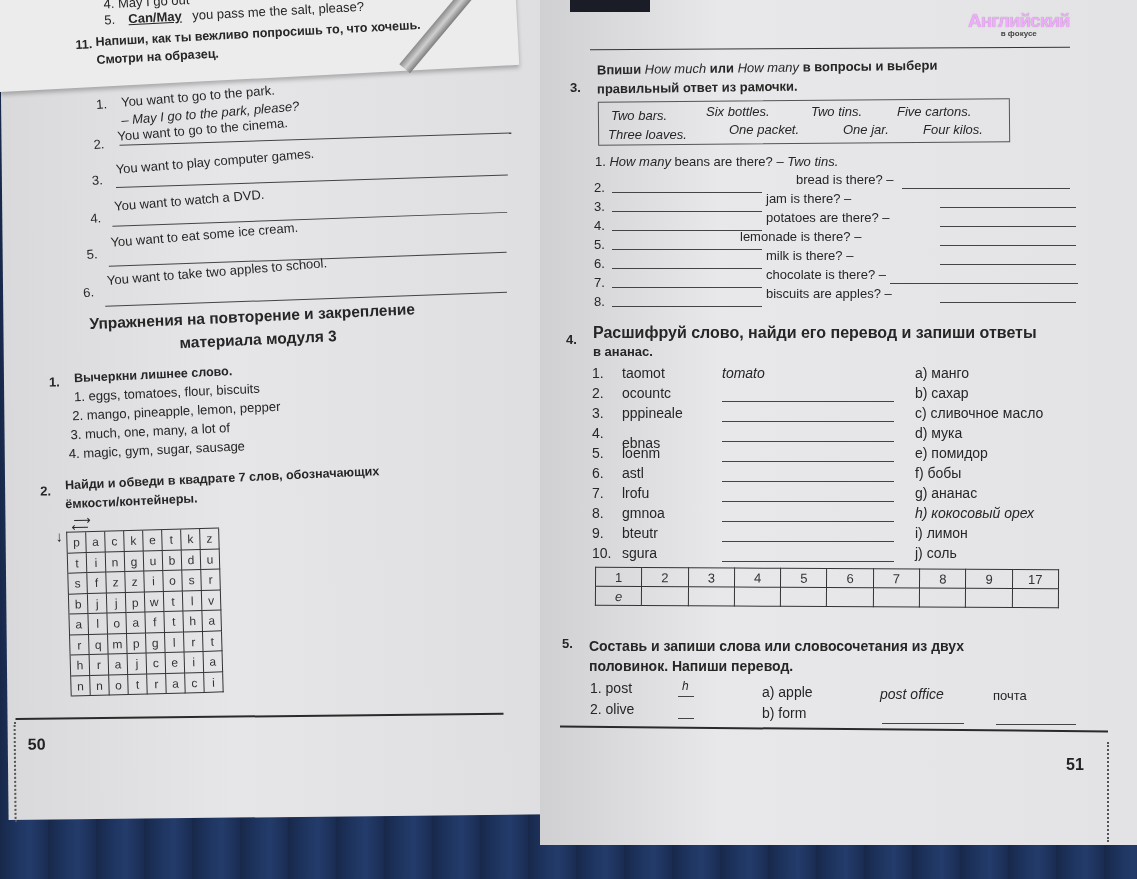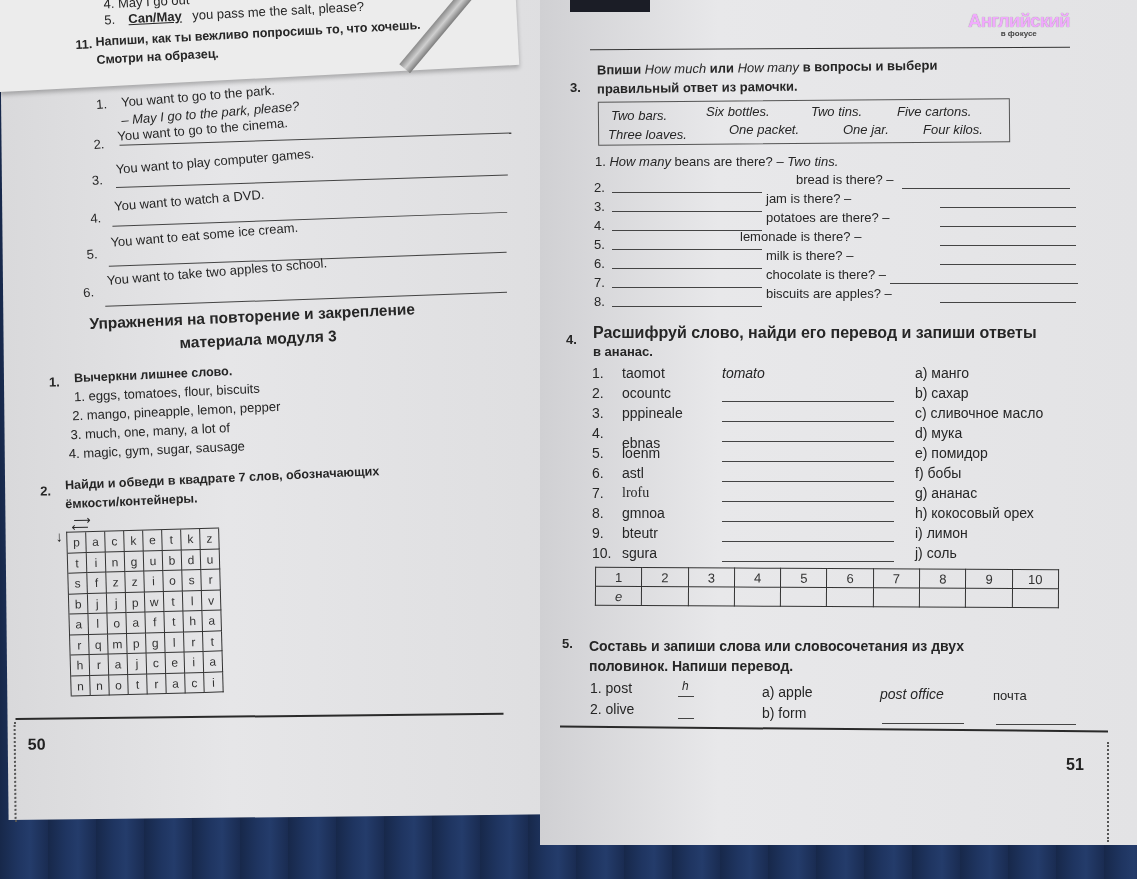--- a/index.html
+++ b/index.html
@@ -290,56 +290,56 @@
     <span class="txt" style="left: 592px; top: 425px; font-size: 14px;">4.</span>
     <span class="txt" style="left: 622px; top: 425px; font-size: 14px; margin-top: 10px;">ebnas</span>
     <div class="blank" style="left: 722px; top: 441px; width: 172px;"></div>
     <span class="txt" style="left: 592px; top: 445px; font-size: 14px;">5.</span>
     <span class="txt" style="left: 622px; top: 445px; font-size: 14px;">loenm</span>
     <div class="blank" style="left: 722px; top: 461px; width: 172px;"></div>
     <span class="txt" style="left: 592px; top: 465px; font-size: 14px;">6.</span>
     <span class="txt" style="left: 622px; top: 465px; font-size: 14px;">astl</span>
     <div class="blank" style="left: 722px; top: 481px; width: 172px;"></div>
     <span class="txt" style="left: 592px; top: 485px; font-size: 14px;">7.</span>
-    <span class="txt" style="left: 622px; top: 485px; font-size: 14px; font-family: Liberation Serif, serif;">lrofu</span>
+    <span class="txt" style="left: 622px; top: 485px; font-size: 14px;">lrofu</span>
     <div class="blank" style="left: 722px; top: 501px; width: 172px;"></div>
     <span class="txt" style="left: 592px; top: 505px; font-size: 14px;">8.</span>
     <span class="txt" style="left: 622px; top: 505px; font-size: 14px;">gmnoa</span>
     <div class="blank" style="left: 722px; top: 521px; width: 172px;"></div>
     <span class="txt" style="left: 592px; top: 525px; font-size: 14px;">9.</span>
     <span class="txt" style="left: 622px; top: 525px; font-size: 14px;">bteutr</span>
     <div class="blank" style="left: 722px; top: 541px; width: 172px;"></div>
     <span class="txt" style="left: 592px; top: 545px; font-size: 14px;">10.</span>
     <span class="txt" style="left: 622px; top: 545px; font-size: 14px;">sgura</span>
     <div class="blank" style="left: 722px; top: 561px; width: 172px;"></div>
     <span class="txt" style="left: 915px; top: 365px; font-size: 14px;">a) манго</span>
     <span class="txt" style="left: 915px; top: 385px; font-size: 14px;">b) сахар</span>
     <span class="txt" style="left: 915px; top: 405px; font-size: 14px;">c) сливочное масло</span>
     <span class="txt" style="left: 915px; top: 425px; font-size: 14px;">d) мука</span>
     <span class="txt" style="left: 915px; top: 445px; font-size: 14px;">e) помидор</span>
     <span class="txt" style="left: 915px; top: 465px; font-size: 14px;">f) бобы</span>
     <span class="txt" style="left: 915px; top: 485px; font-size: 14px;">g) ананас</span>
-    <span class="txt" style="left: 915px; top: 505px; font-size: 14px;">h) кокосовый орех</span>
+    <span class="txt" style="left: 915px; top: 505px; font-size: 14px; font-style: italic;">h) кокосовый орех</span>
     <span class="txt" style="left: 915px; top: 525px; font-size: 14px;">i) лимон</span>
     <span class="txt" style="left: 915px; top: 545px; font-size: 14px;">j) соль</span>
   </div>
 
 <table class="ans-table">
   <tbody>
       <tr id="ans-head">
         <td>1</td>
         <td>2</td>
         <td>3</td>
         <td>4</td>
         <td>5</td>
         <td>6</td>
         <td>7</td>
         <td>8</td>
         <td>9</td>
-        <td>10</td>
+        <td>17</td>
       </tr>
   <tr id="ans-vals">
         <td style="font-style: italic;">e</td>
         <td style="font-style: italic;"></td>
         <td style="font-style: italic;"></td>
         <td style="font-style: italic;"></td>
         <td style="font-style: italic;"></td>
         <td style="font-style: italic;"></td>
         <td style="font-style: italic;"></td>
         <td style="font-style: italic;"></td>

